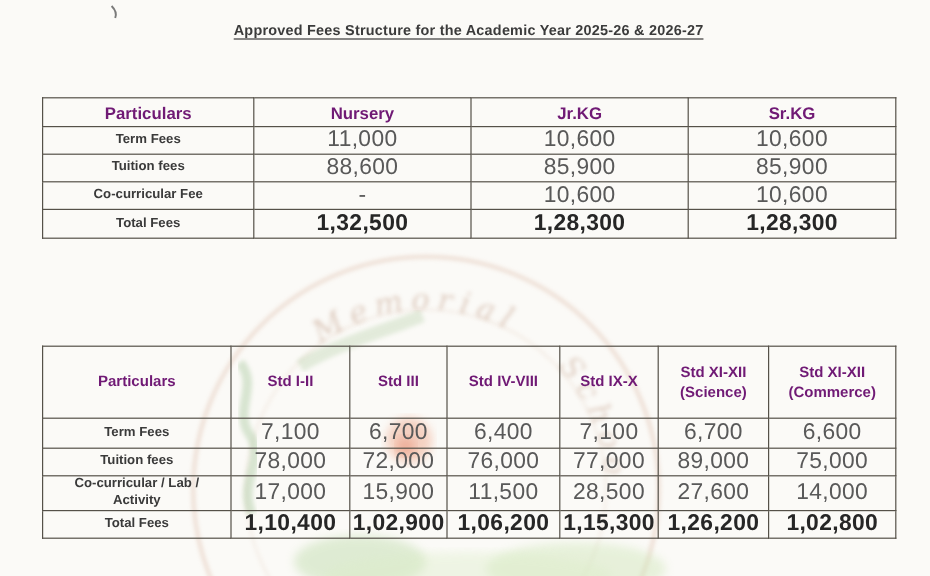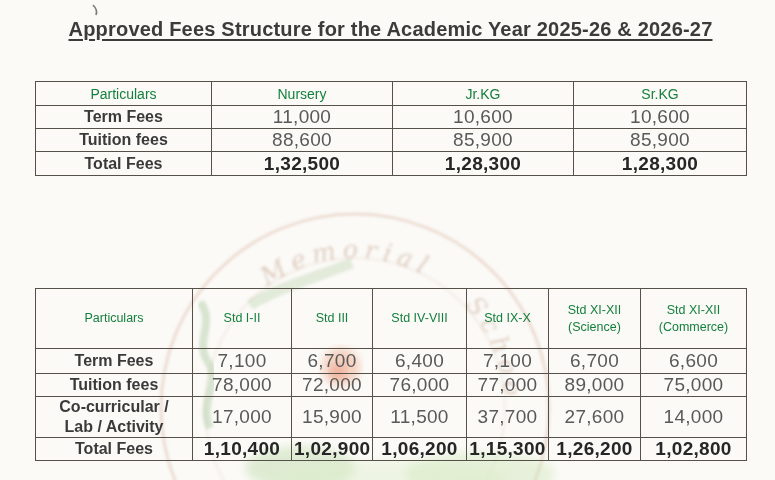--- a/index.html
+++ b/index.html
@@ -6,39 +6,39 @@
   html,body { width:775px; height:480px; }
   body {
     position:relative;
     background:#fbfaf7;
     font-family:"Liberation Sans", sans-serif;
     overflow:hidden;
   }
   #watermark-svg { position:absolute; left:0; top:0; z-index:0; }
   .page-title {
     position:absolute; top:18px; left:35px; width:711px;
-    text-align:center; font-size:20px; font-weight:bold; color:#3b3b3b;
+    text-align:center; font-size:12px; font-weight:bold; color:#3b3b3b;
     text-decoration:underline; text-underline-offset:3px;
     letter-spacing:.2px; z-index:2;
   }
   table {
     position:absolute; left:35px; width:711px;
     border-collapse:collapse; table-layout:fixed;
     background:transparent; z-index:1;
   }
   #table1 { top:81px; }
   #table2 { top:288px; }
   th, td {
     border:1px solid #555149;
     text-align:center; vertical-align:middle; padding:0 2px;
   }
-  th { font-weight:normal; color:#15803d; }
+  th { font-weight:bold; color:#701a75; }
   #table1 th { font-size:14px; }
   #table2 th { font-size:12.5px; line-height:1.3; }
-  td.row-label { font-size:16px; font-weight:bold; color:#3a3a3a; }
+  td.row-label { font-size:11px; font-weight:bold; color:#3a3a3a; }
   .label-inner { display:inline-block; max-width:128px; line-height:1.25; }
   td.fee-cell { font-size:19px; color:#595959; letter-spacing:.3px; }
   tr.total-row td.fee-cell { font-weight:bold; color:#262626;margin-left:48px; }
   .wm-arc-text {
     font-family:"DejaVu Serif", serif; font-style:italic;
     font-size:25px; letter-spacing:6px; fill:#c3a08b;
   }
 </style>
 </head>
 <body>
@@ -100,20 +100,26 @@
         <td class="fee-cell">11,000</td>
         <td class="fee-cell">10,600</td>
         <td class="fee-cell">10,600</td>
       </tr>
       <tr style="height: 23px;">
         <td class="row-label"><span class="label-inner">Tuition fees</span></td>
         <td class="fee-cell">88,600</td>
         <td class="fee-cell">85,900</td>
         <td class="fee-cell">85,900</td>
       </tr>
+      <tr style="height: 23px;">
+        <td class="row-label"><span class="label-inner">Co-curricular Fee</span></td>
+        <td class="fee-cell">-</td>
+        <td class="fee-cell">10,600</td>
+        <td class="fee-cell">10,600</td>
+      </tr>
       <tr class="total-row" style="height: 24px;">
         <td class="row-label"><span class="label-inner">Total Fees</span></td>
         <td class="fee-cell">1,32,500</td>
         <td class="fee-cell">1,28,300</td>
         <td class="fee-cell">1,28,300</td>
       </tr>
     </tbody>
   </table>
 <table id="table2">
     <colgroup>
@@ -153,21 +159,21 @@
         <td class="fee-cell">76,000</td>
         <td class="fee-cell">77,000</td>
         <td class="fee-cell">89,000</td>
         <td class="fee-cell">75,000</td>
       </tr>
       <tr style="height: 20px;">
         <td class="row-label"><span class="label-inner">Co-curricular / Lab / Activity</span></td>
         <td class="fee-cell">17,000</td>
         <td class="fee-cell">15,900</td>
         <td class="fee-cell">11,500</td>
-        <td class="fee-cell">37,700</td>
+        <td class="fee-cell">28,500</td>
         <td class="fee-cell">27,600</td>
         <td class="fee-cell">14,000</td>
       </tr>
       <tr class="total-row" style="height: 19px;">
         <td class="row-label"><span class="label-inner">Total Fees</span></td>
         <td class="fee-cell">1,10,400</td>
         <td class="fee-cell">1,02,900</td>
         <td class="fee-cell">1,06,200</td>
         <td class="fee-cell">1,15,300</td>
         <td class="fee-cell">1,26,200</td>

